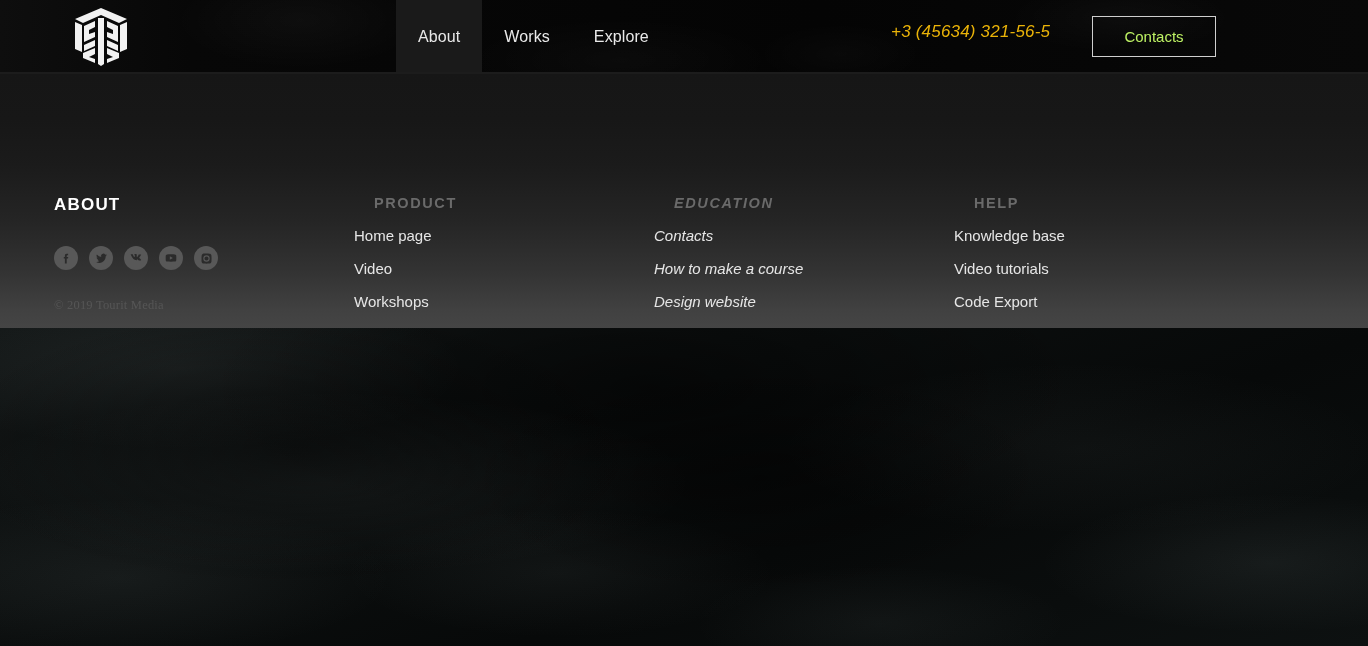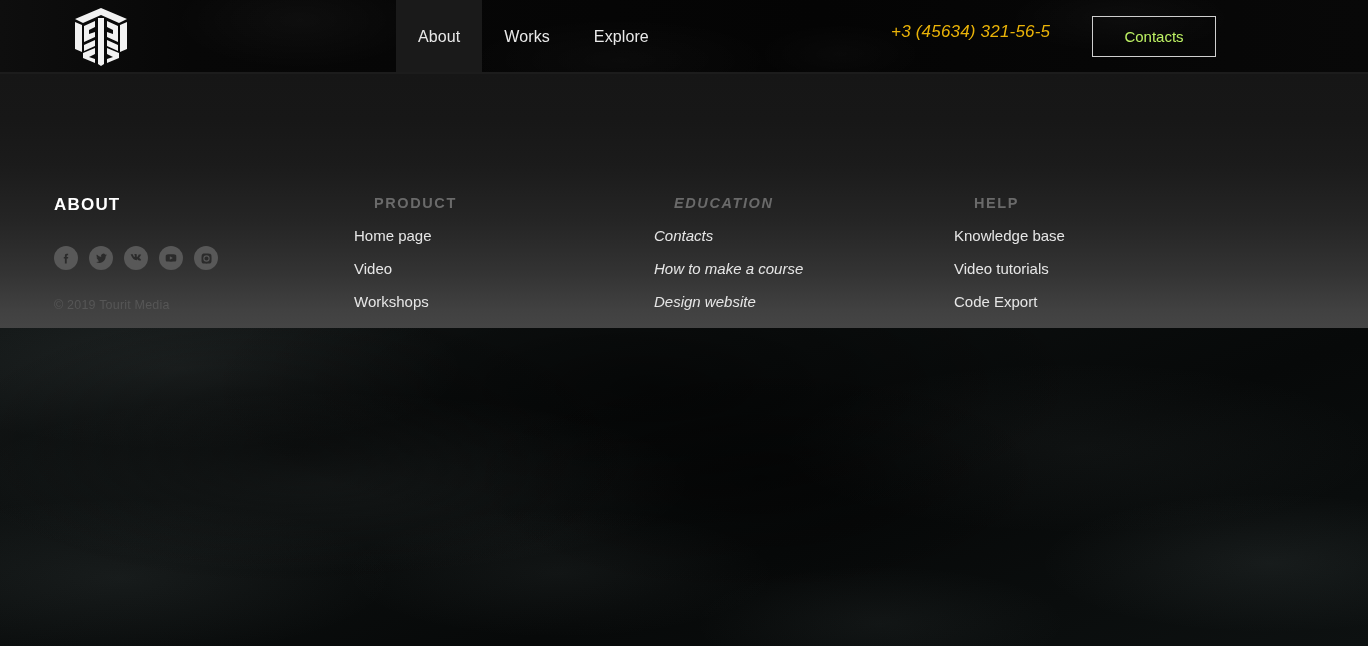--- a/index.html
+++ b/index.html
@@ -95,21 +95,21 @@
 
   .socials { position: absolute; left: 54px; top: 172px; display: flex; gap: 11px; }
   .soc {
     width: 24px; height: 24px; border-radius: 50%;
     background: #585858;
     display: flex; align-items: center; justify-content: center;
     cursor: pointer;
   }
   .copyright {
     position: absolute; left: 54px; top: 224px;
-    color: #565656; font-size: 12.5px; letter-spacing: .2px;
+    color: #565656; font-size: 12.5px; letter-spacing: .2px; font-family: Liberation Serif, serif;
   }
 
   
   .hero {
     position: relative;
     width: 1368px; height: 318px;
     background: #0c0f0f;
     overflow: hidden;
   }
   .hero-smoke {

